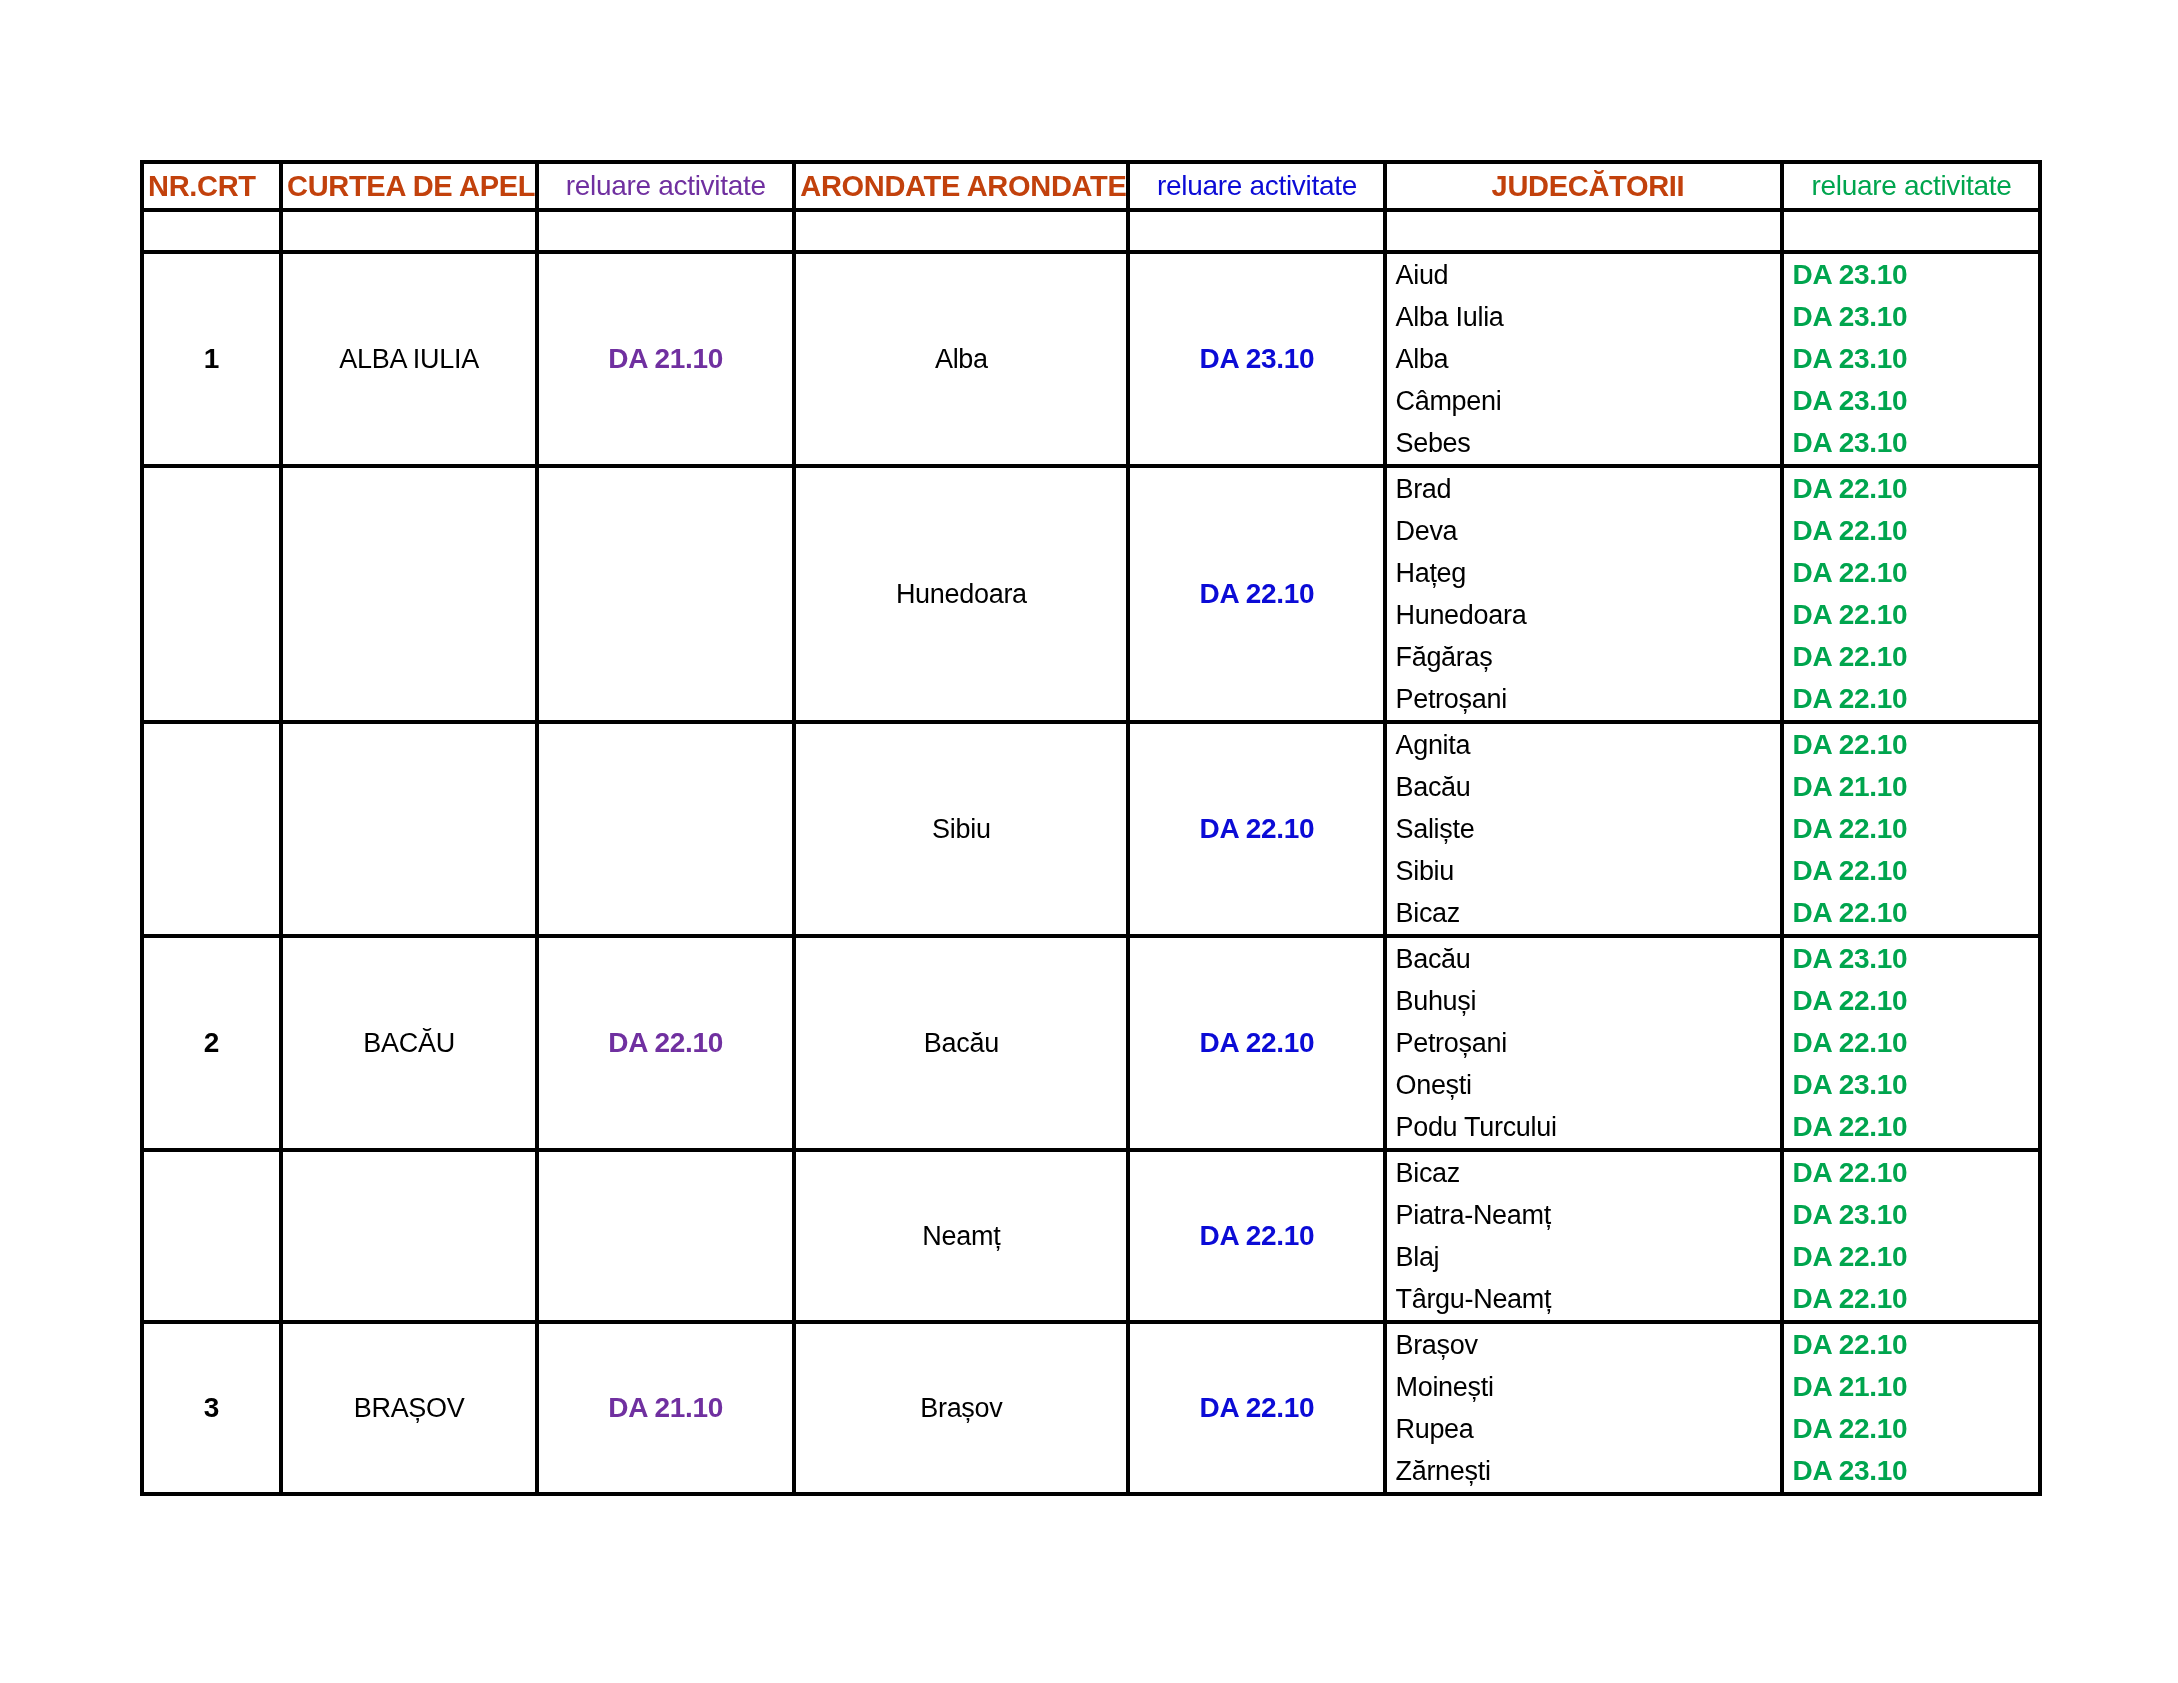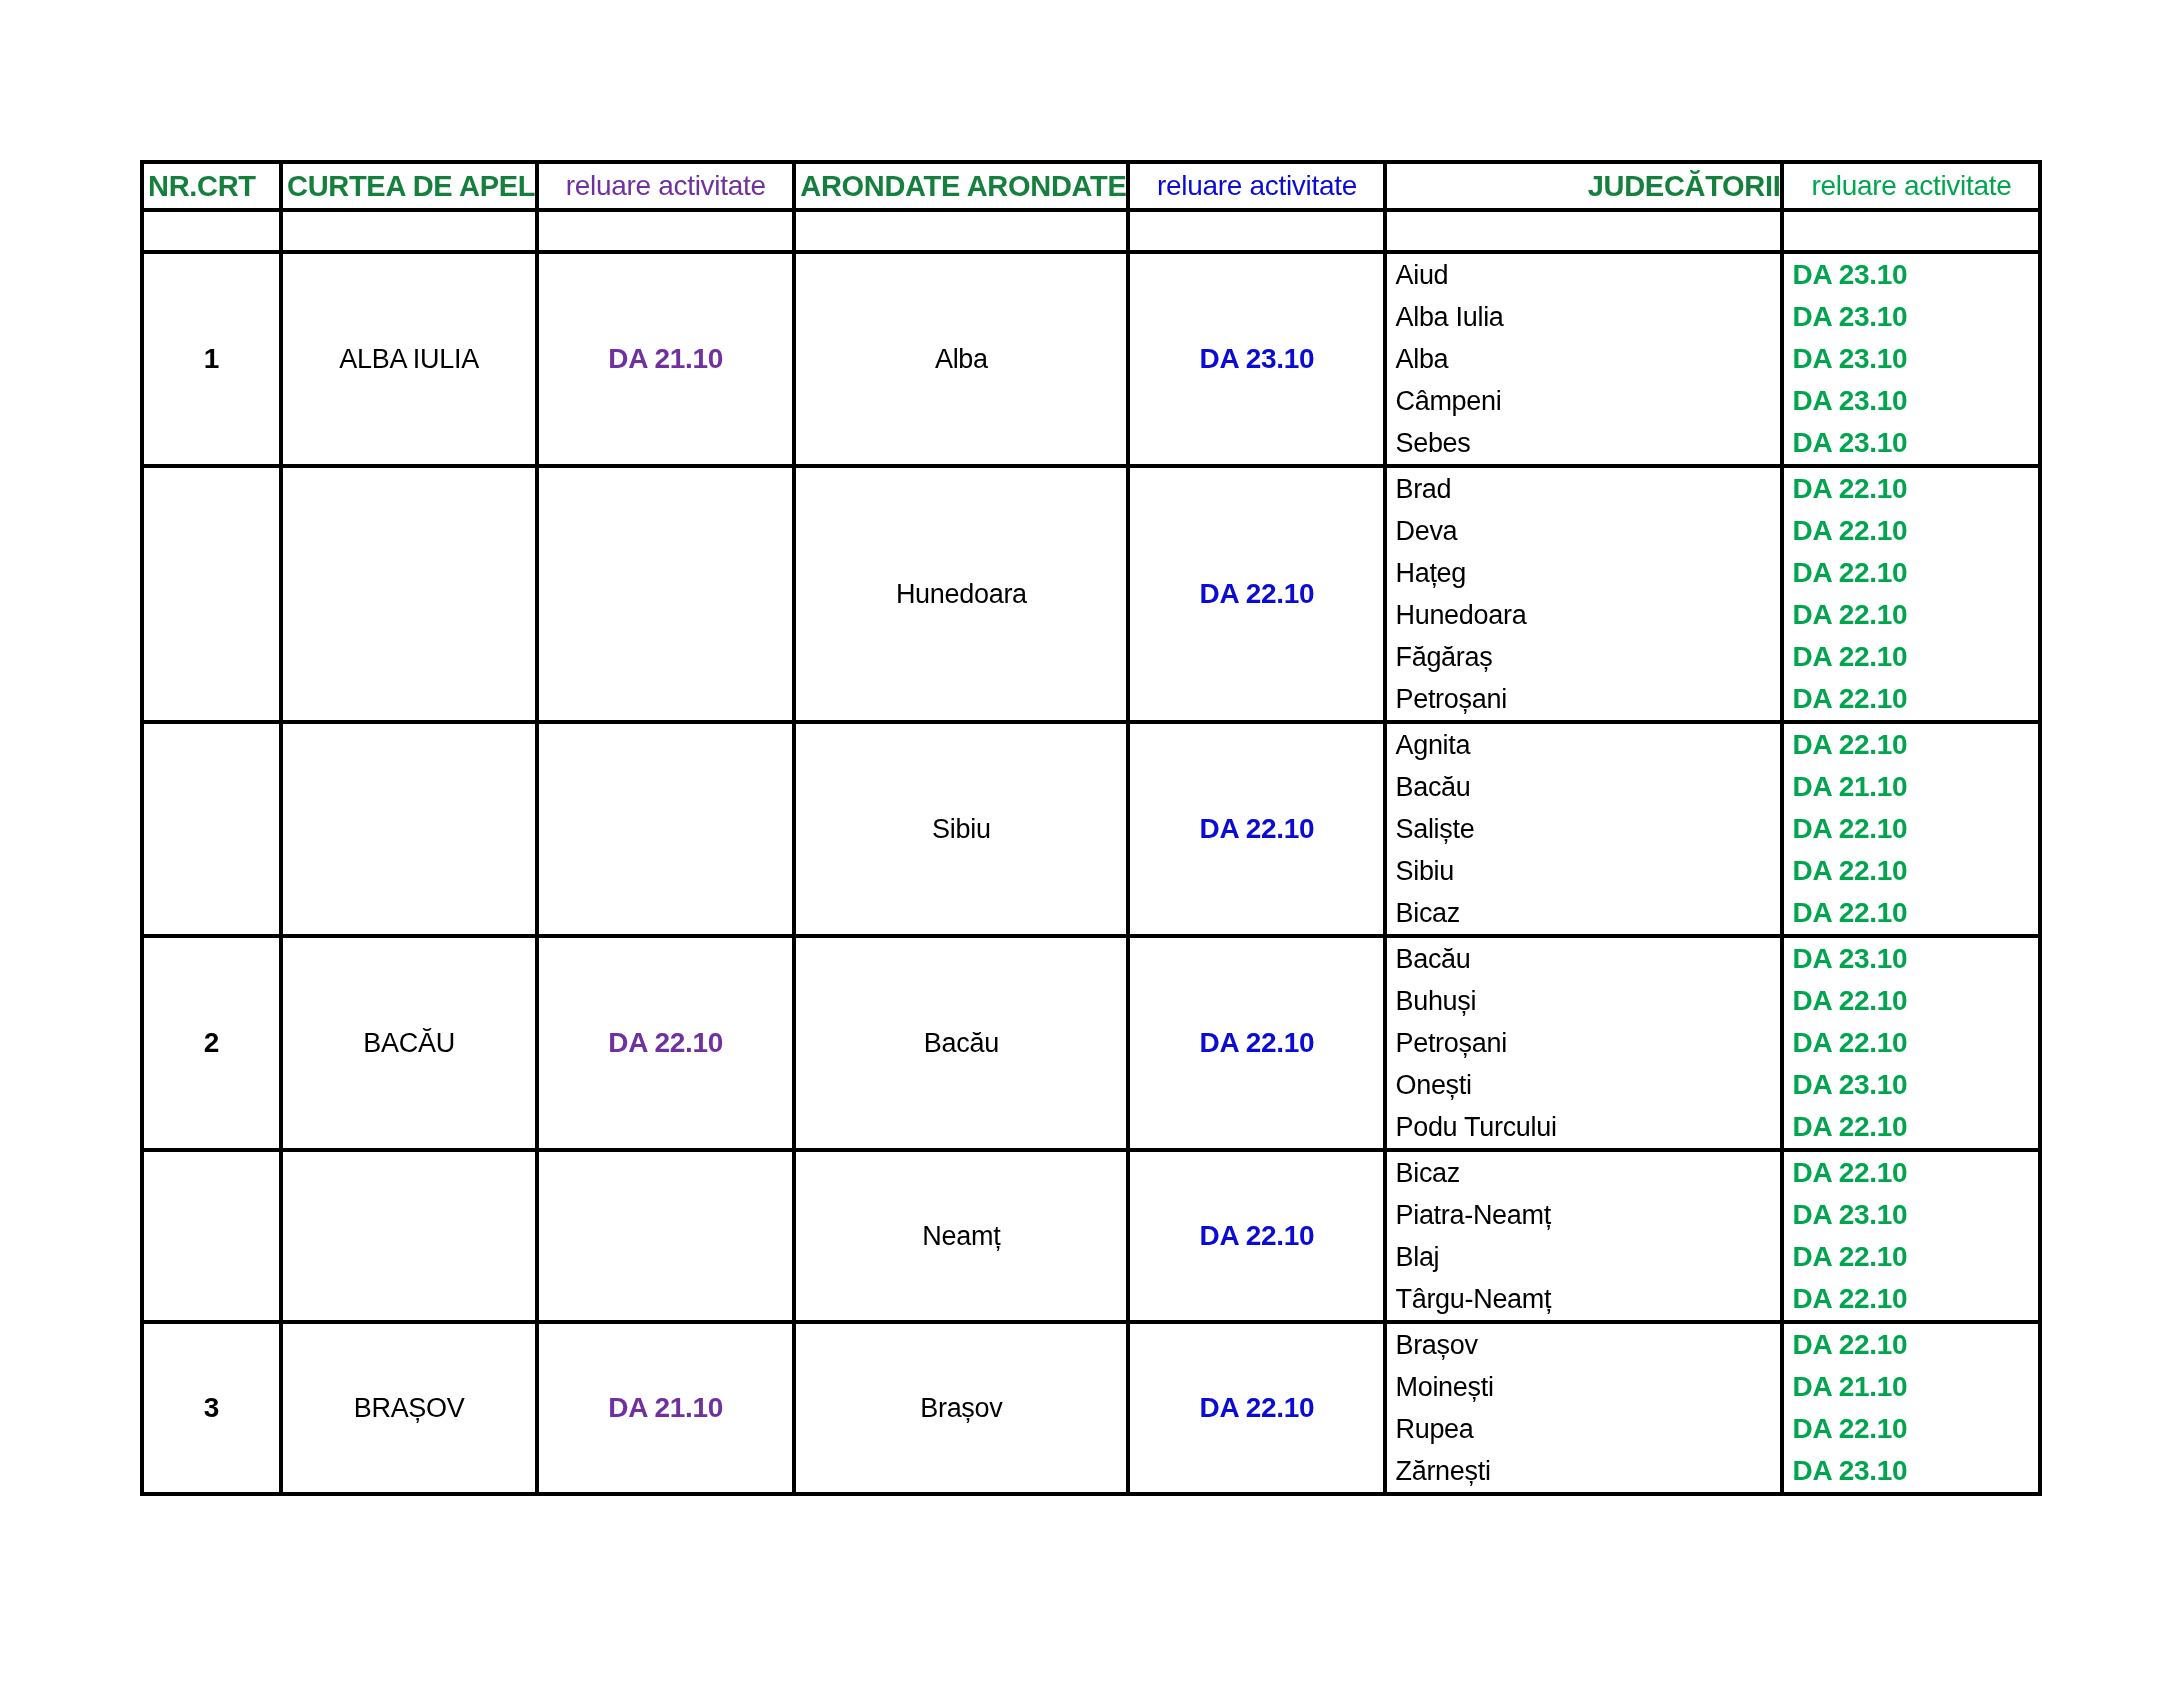--- a/index.html
+++ b/index.html
@@ -28,31 +28,31 @@
   td, th {
     border: 4px solid #000000;
     padding: 0;
     overflow: hidden;
     background: #ffffff;
   }
   thead th { height: 44px; white-space: nowrap; }
   .hdr-black {
     font-weight: bold;
     font-size: 29px;
-    color: #15803d;
+    color: #c2410c;
     text-align: left;
     padding-left: 4px;
   }
   .hdr-colored {
     font-weight: normal;
     font-size: 28px;
     text-align: center;
   }
   .hdr-center {
-    text-align: right;
+    text-align: center;
     padding-left: 8px;
   }
   tr.empty-row td { height: 38px; }
   .c-nr {
     text-align: center;
     vertical-align: middle;
     font-weight: bold;
     font-size: 28px;
     color: #000000;
   }

